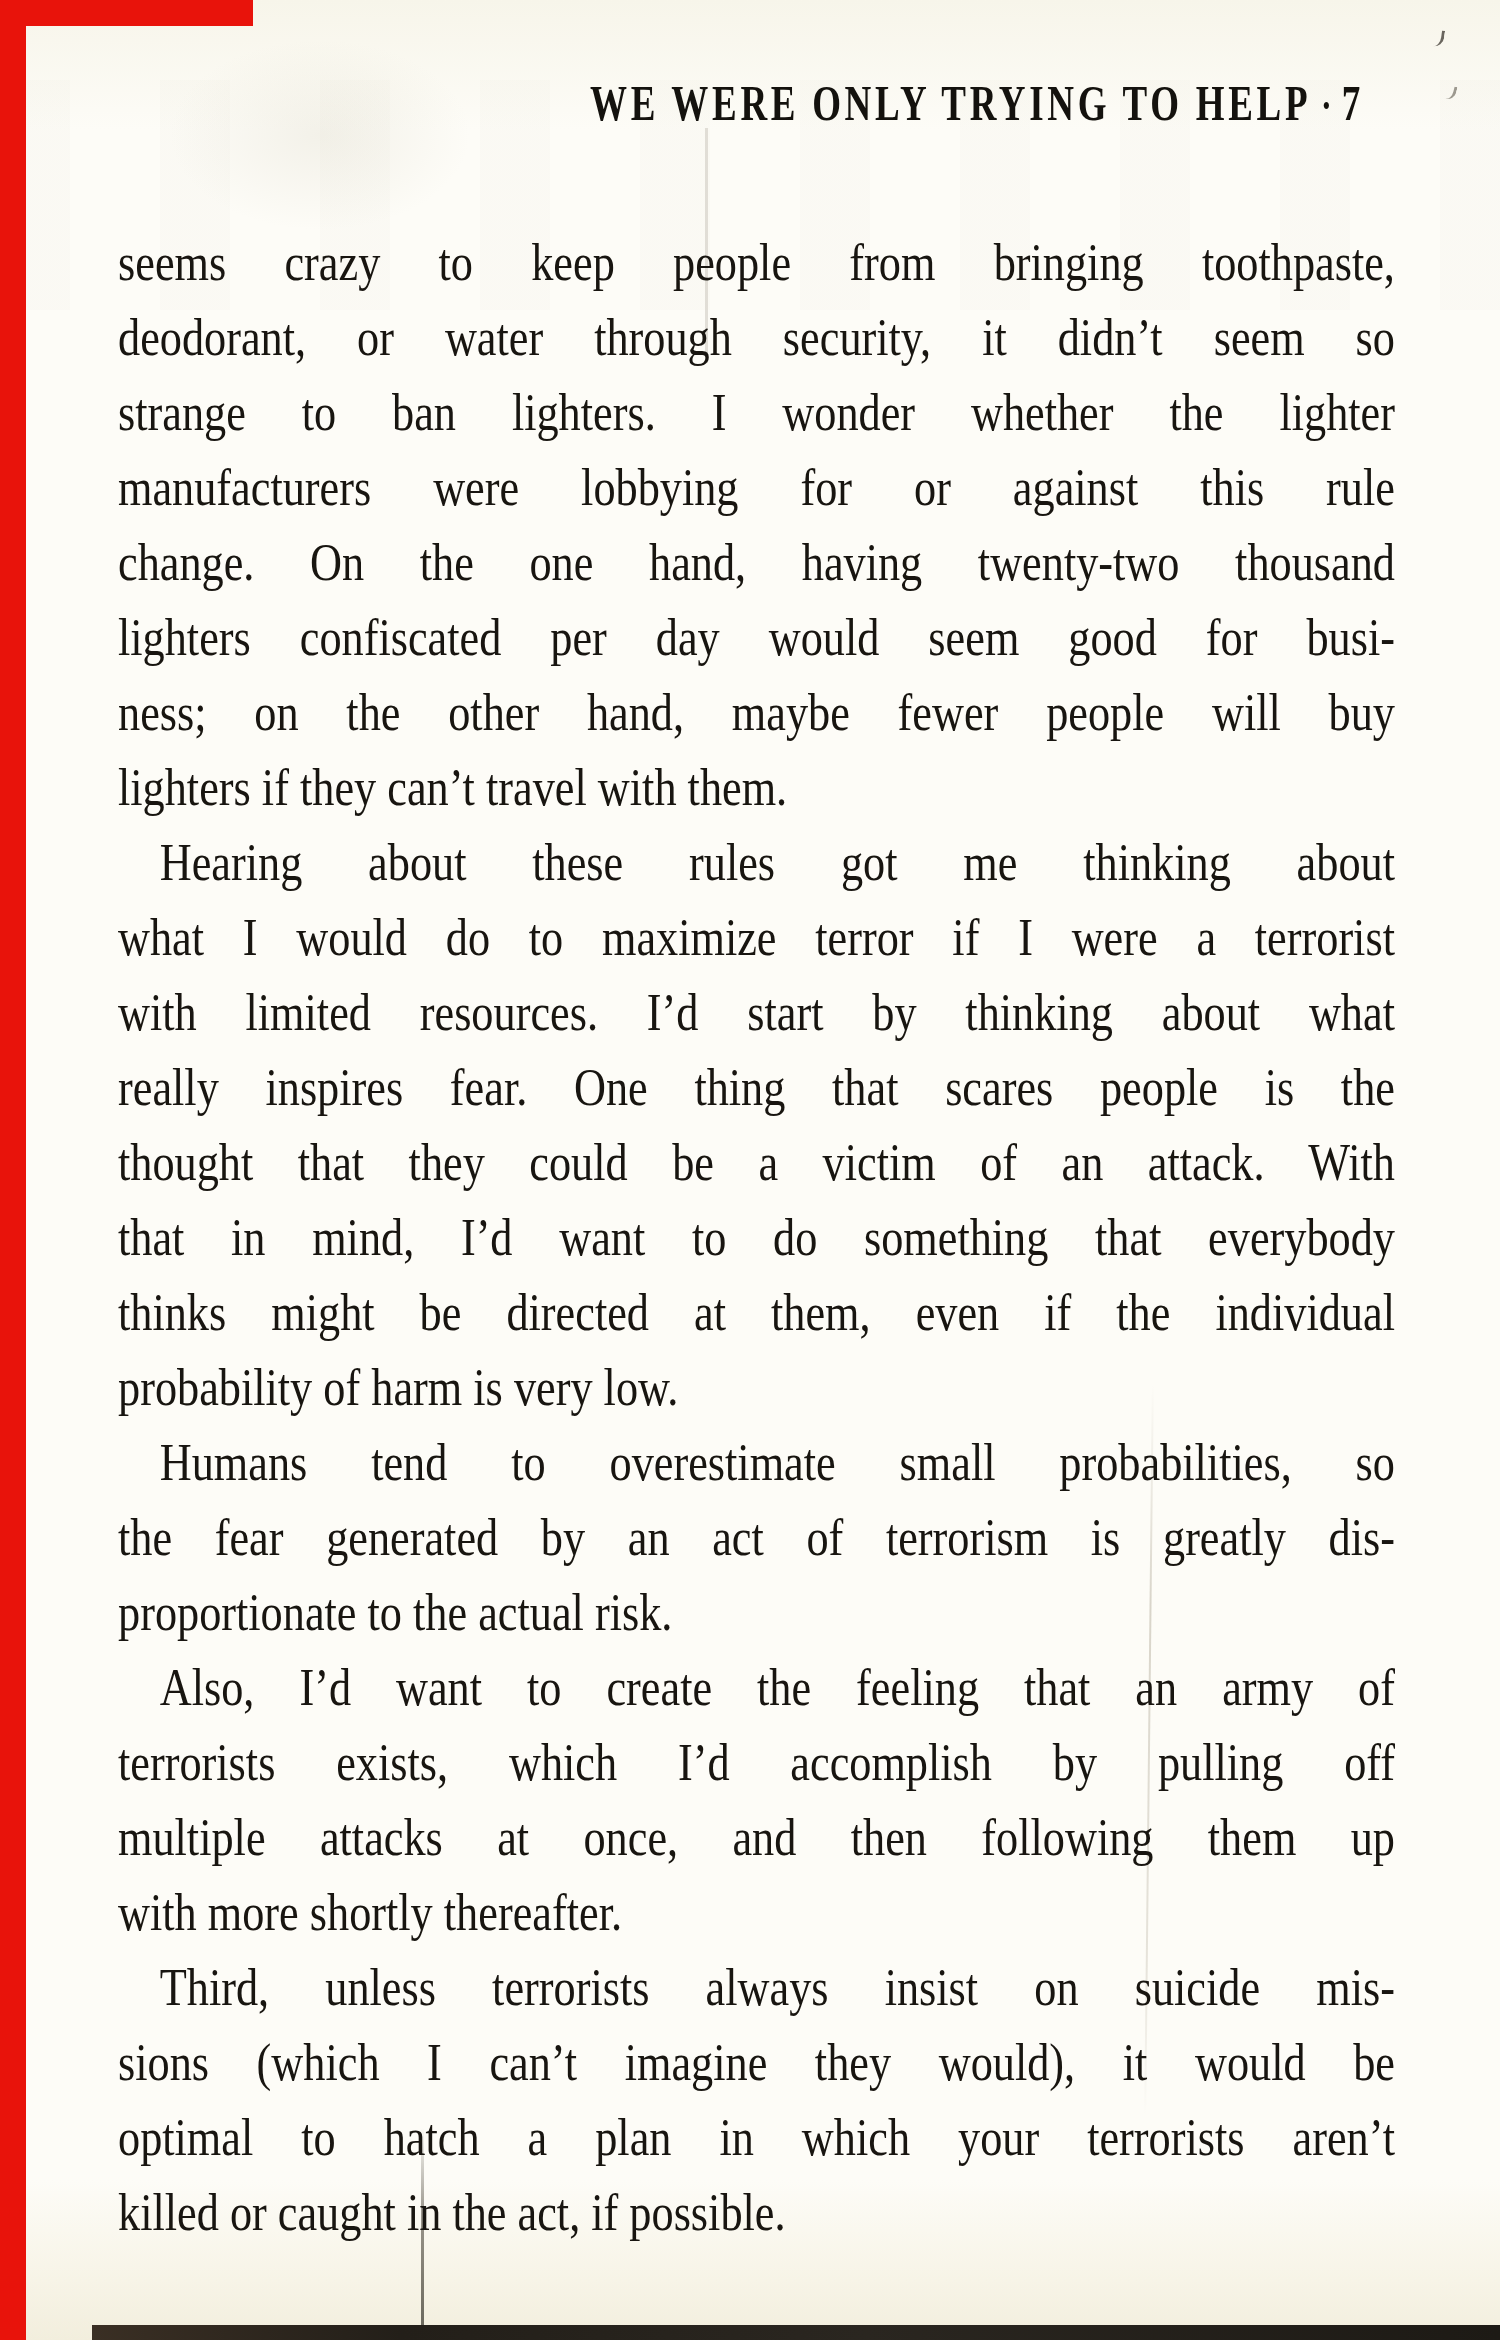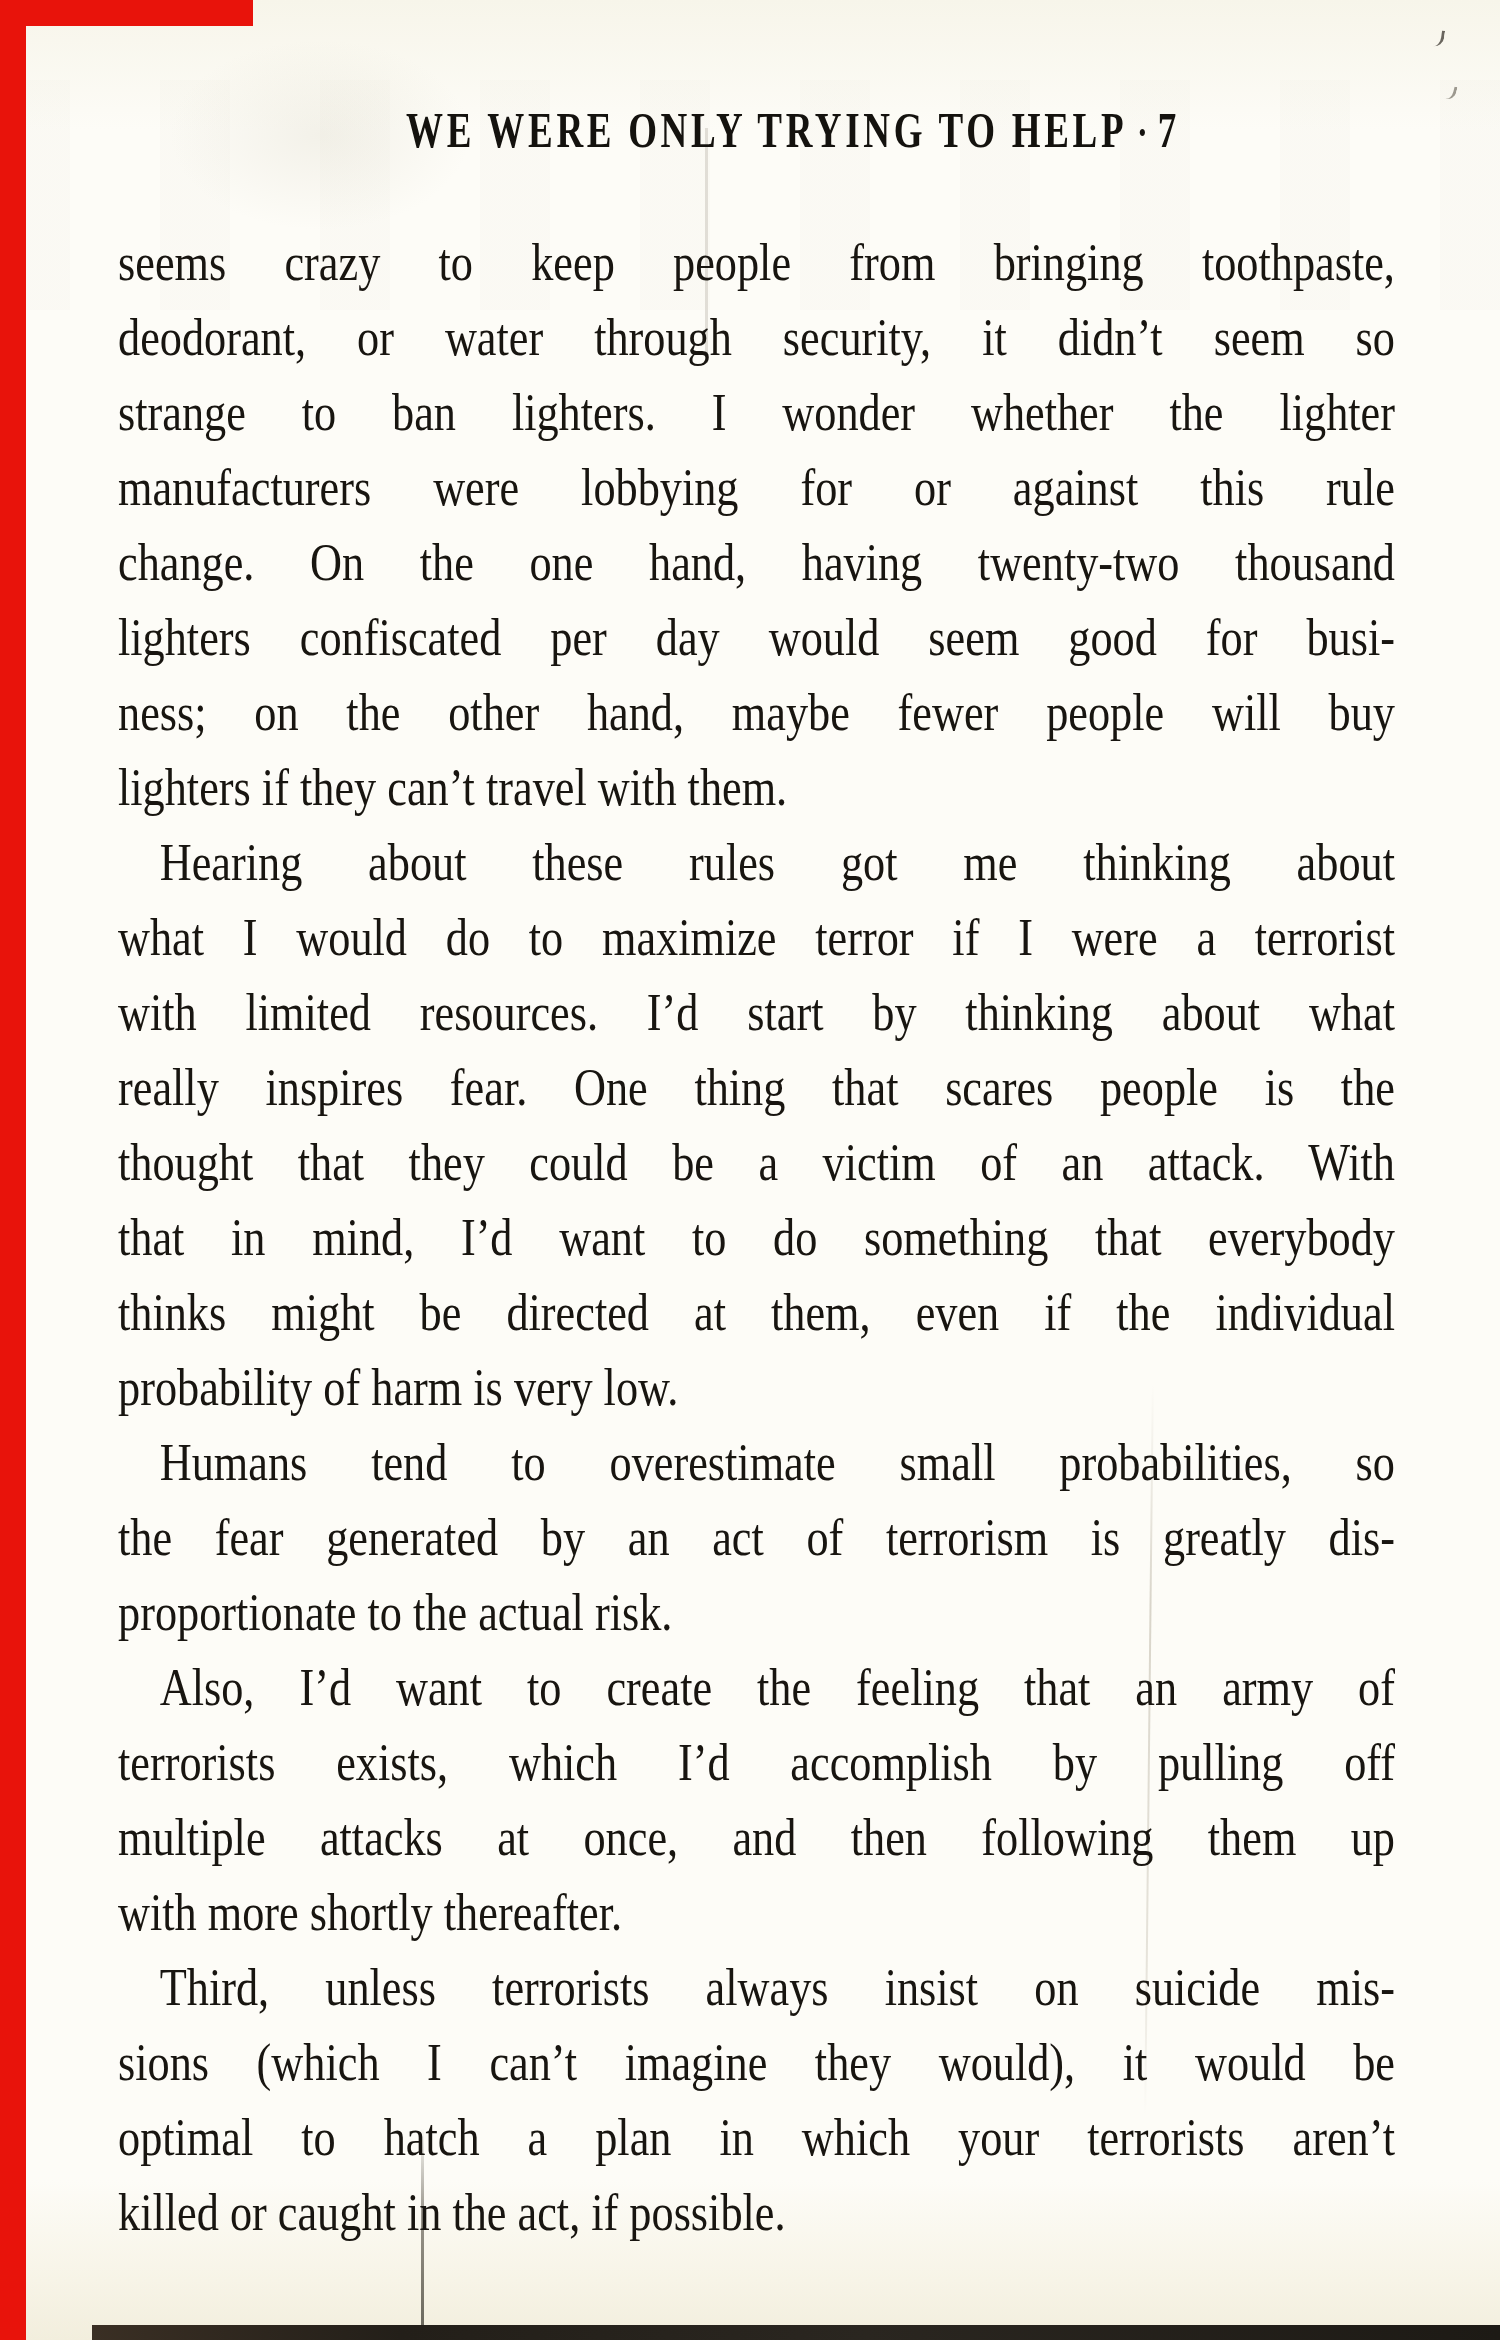--- a/index.html
+++ b/index.html
@@ -10,21 +10,21 @@
     background:
       linear-gradient(180deg, #f7f5ea 0px, #fdfcf7 130px, #fdfcf7 2180px, #f7f4e7 2280px, #f2eedd 2340px);
     font-family: "Liberation Serif", serif;
   }
   
   .edge-left   { position:absolute; left:0; top:0; width:26px; height:2340px; background:#e8130b; z-index:6; }
   .edge-top    { position:absolute; left:0; top:0; width:253px; height:26px; background:#e8130b; z-index:6; }
   .edge-bottom { position:absolute; left:92px; right:0; bottom:0; height:15px; z-index:6;
                  background:linear-gradient(90deg,#3a2f24 0%,#231f19 22%,#2a2620 55%,#1d1a15 100%); }
   
-  .header { position:absolute; left:270px; right:0; top:103px; text-align:left; z-index:3; }
+  .header { position:absolute; left:270px; right:0; top:76px; text-align:right; z-index:3; }
   .header-inner {
     display:inline-block;
     transform:scaleX(0.74); transform-origin:50% 50%;
     font-weight:bold; font-size:50px; line-height:54px;
     letter-spacing:5px; color:#14120e; white-space:nowrap;
   }
   .header-sep { font-size:26px; vertical-align:6px; padding:0 16px; letter-spacing:0; }
   
   .text-block { position:absolute; left:118px; top:225px; z-index:3; }
   .line {

